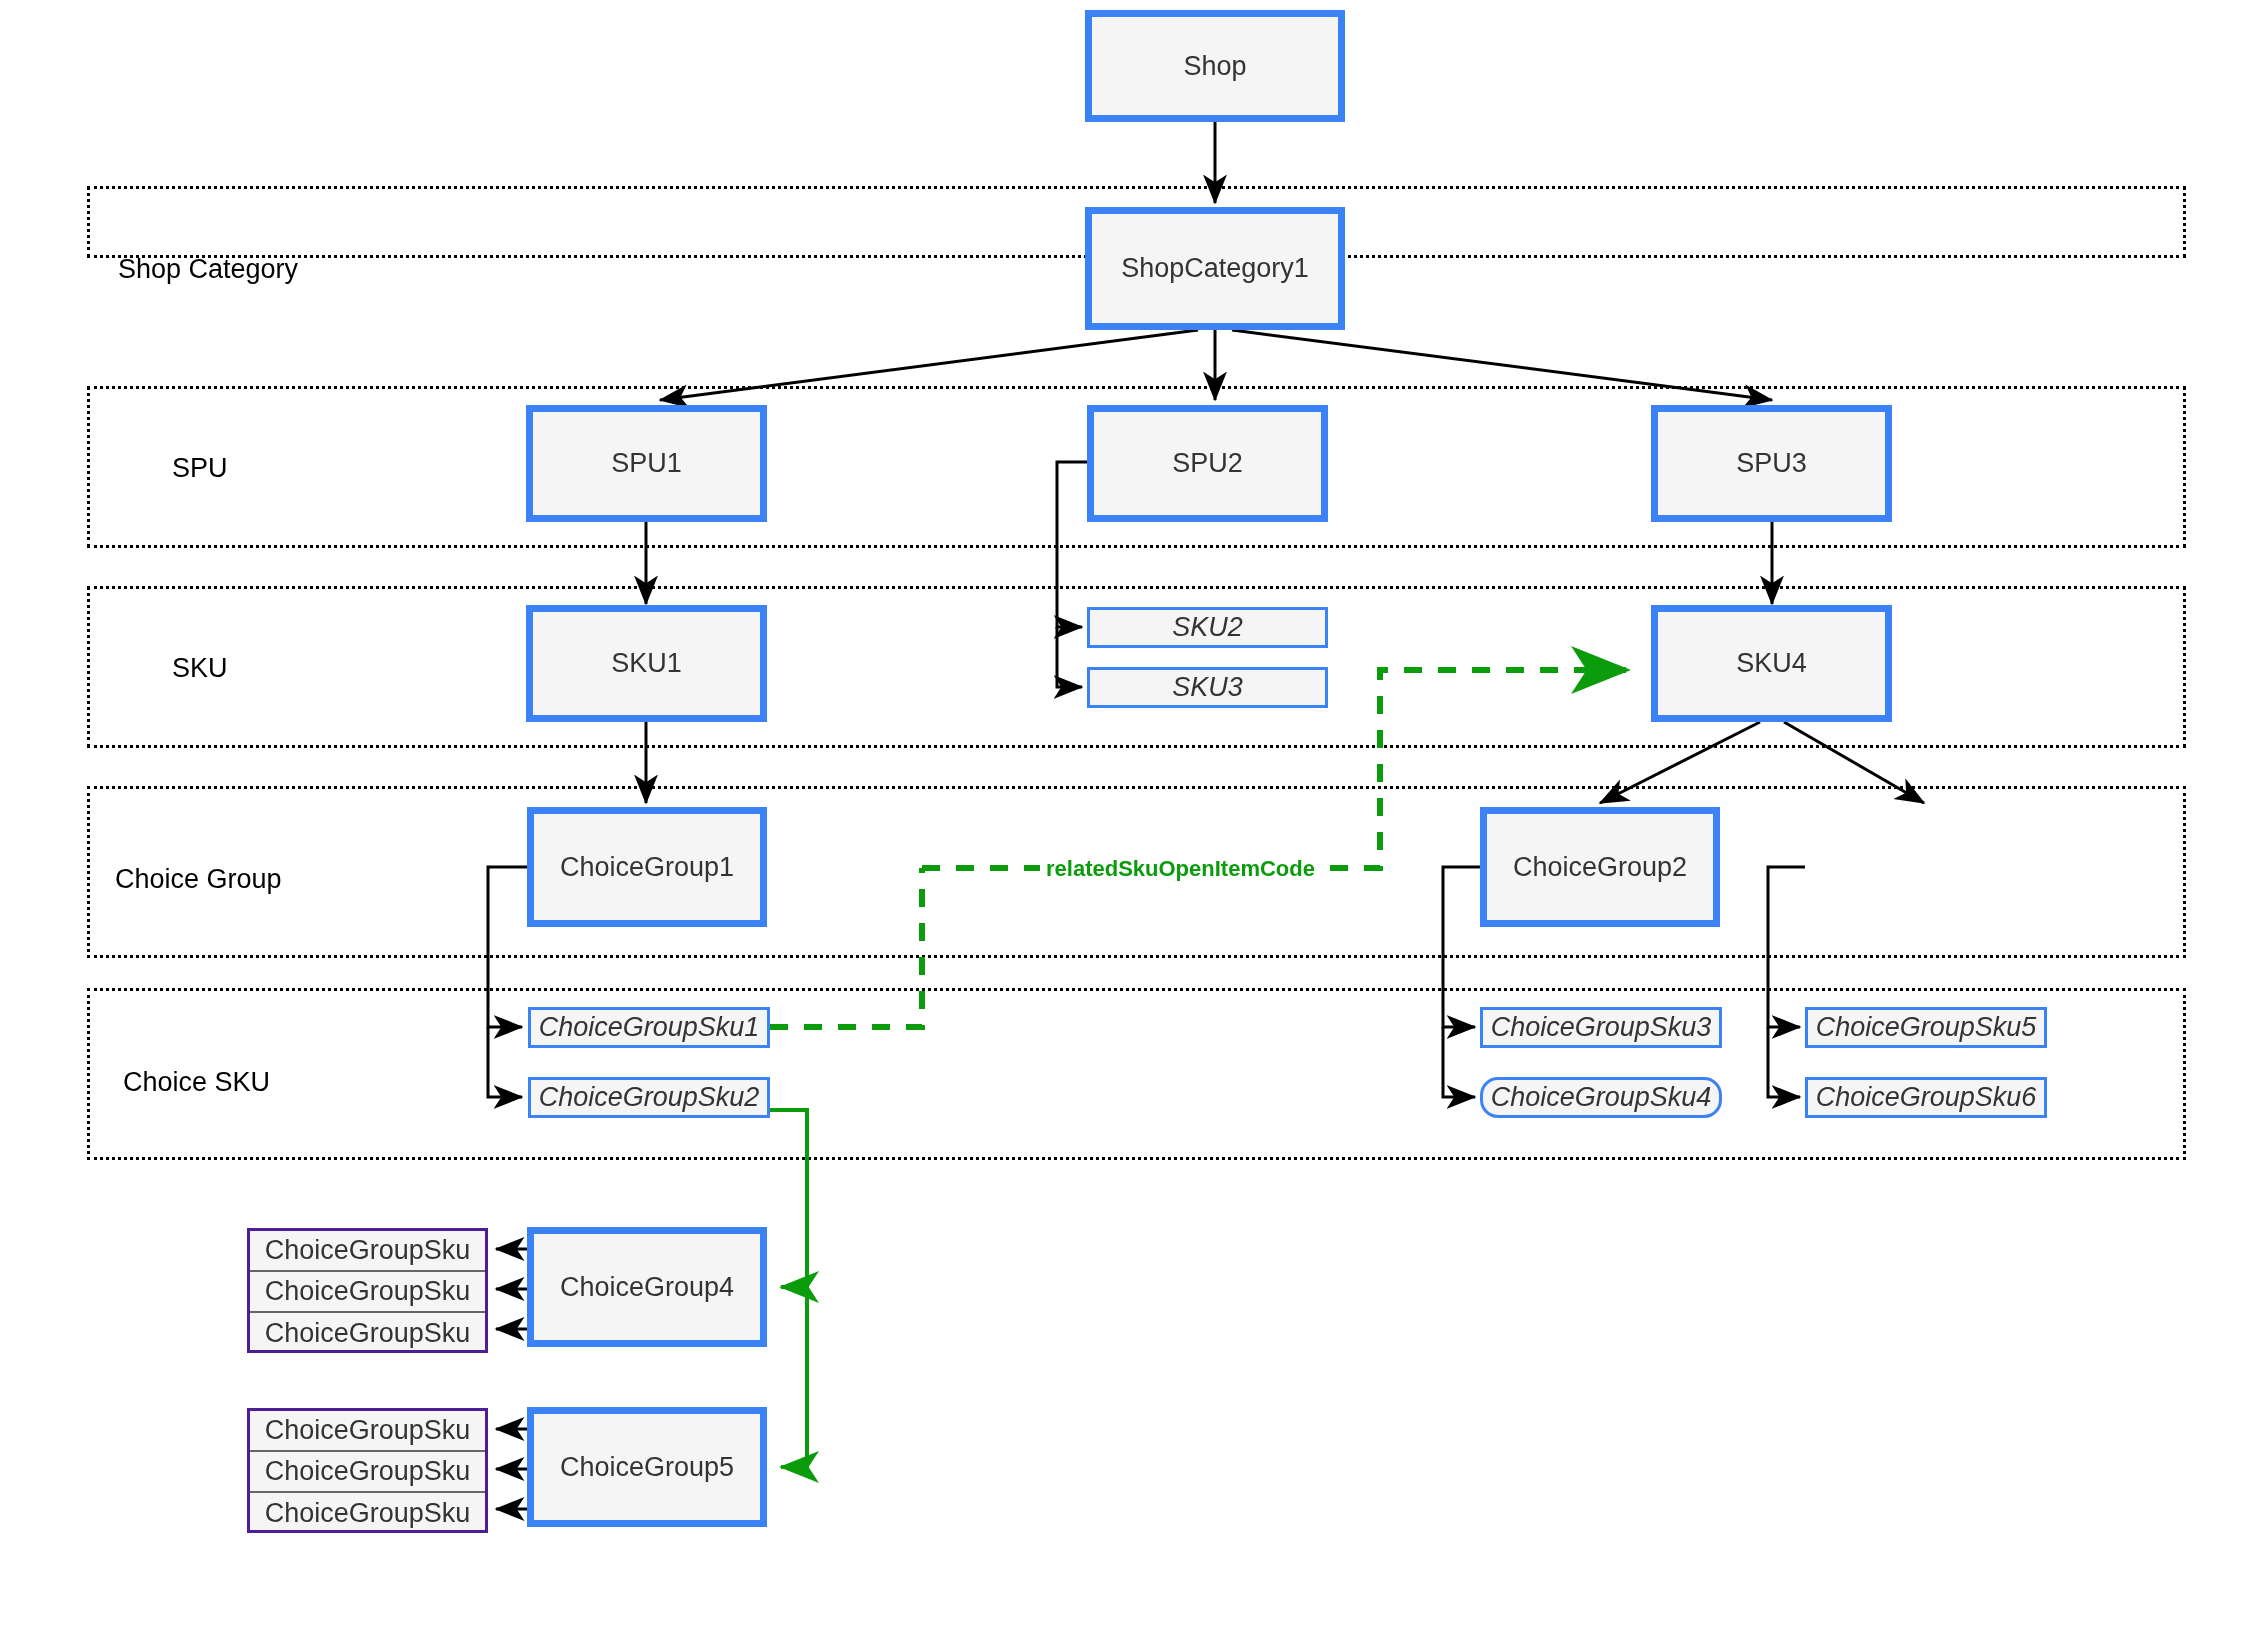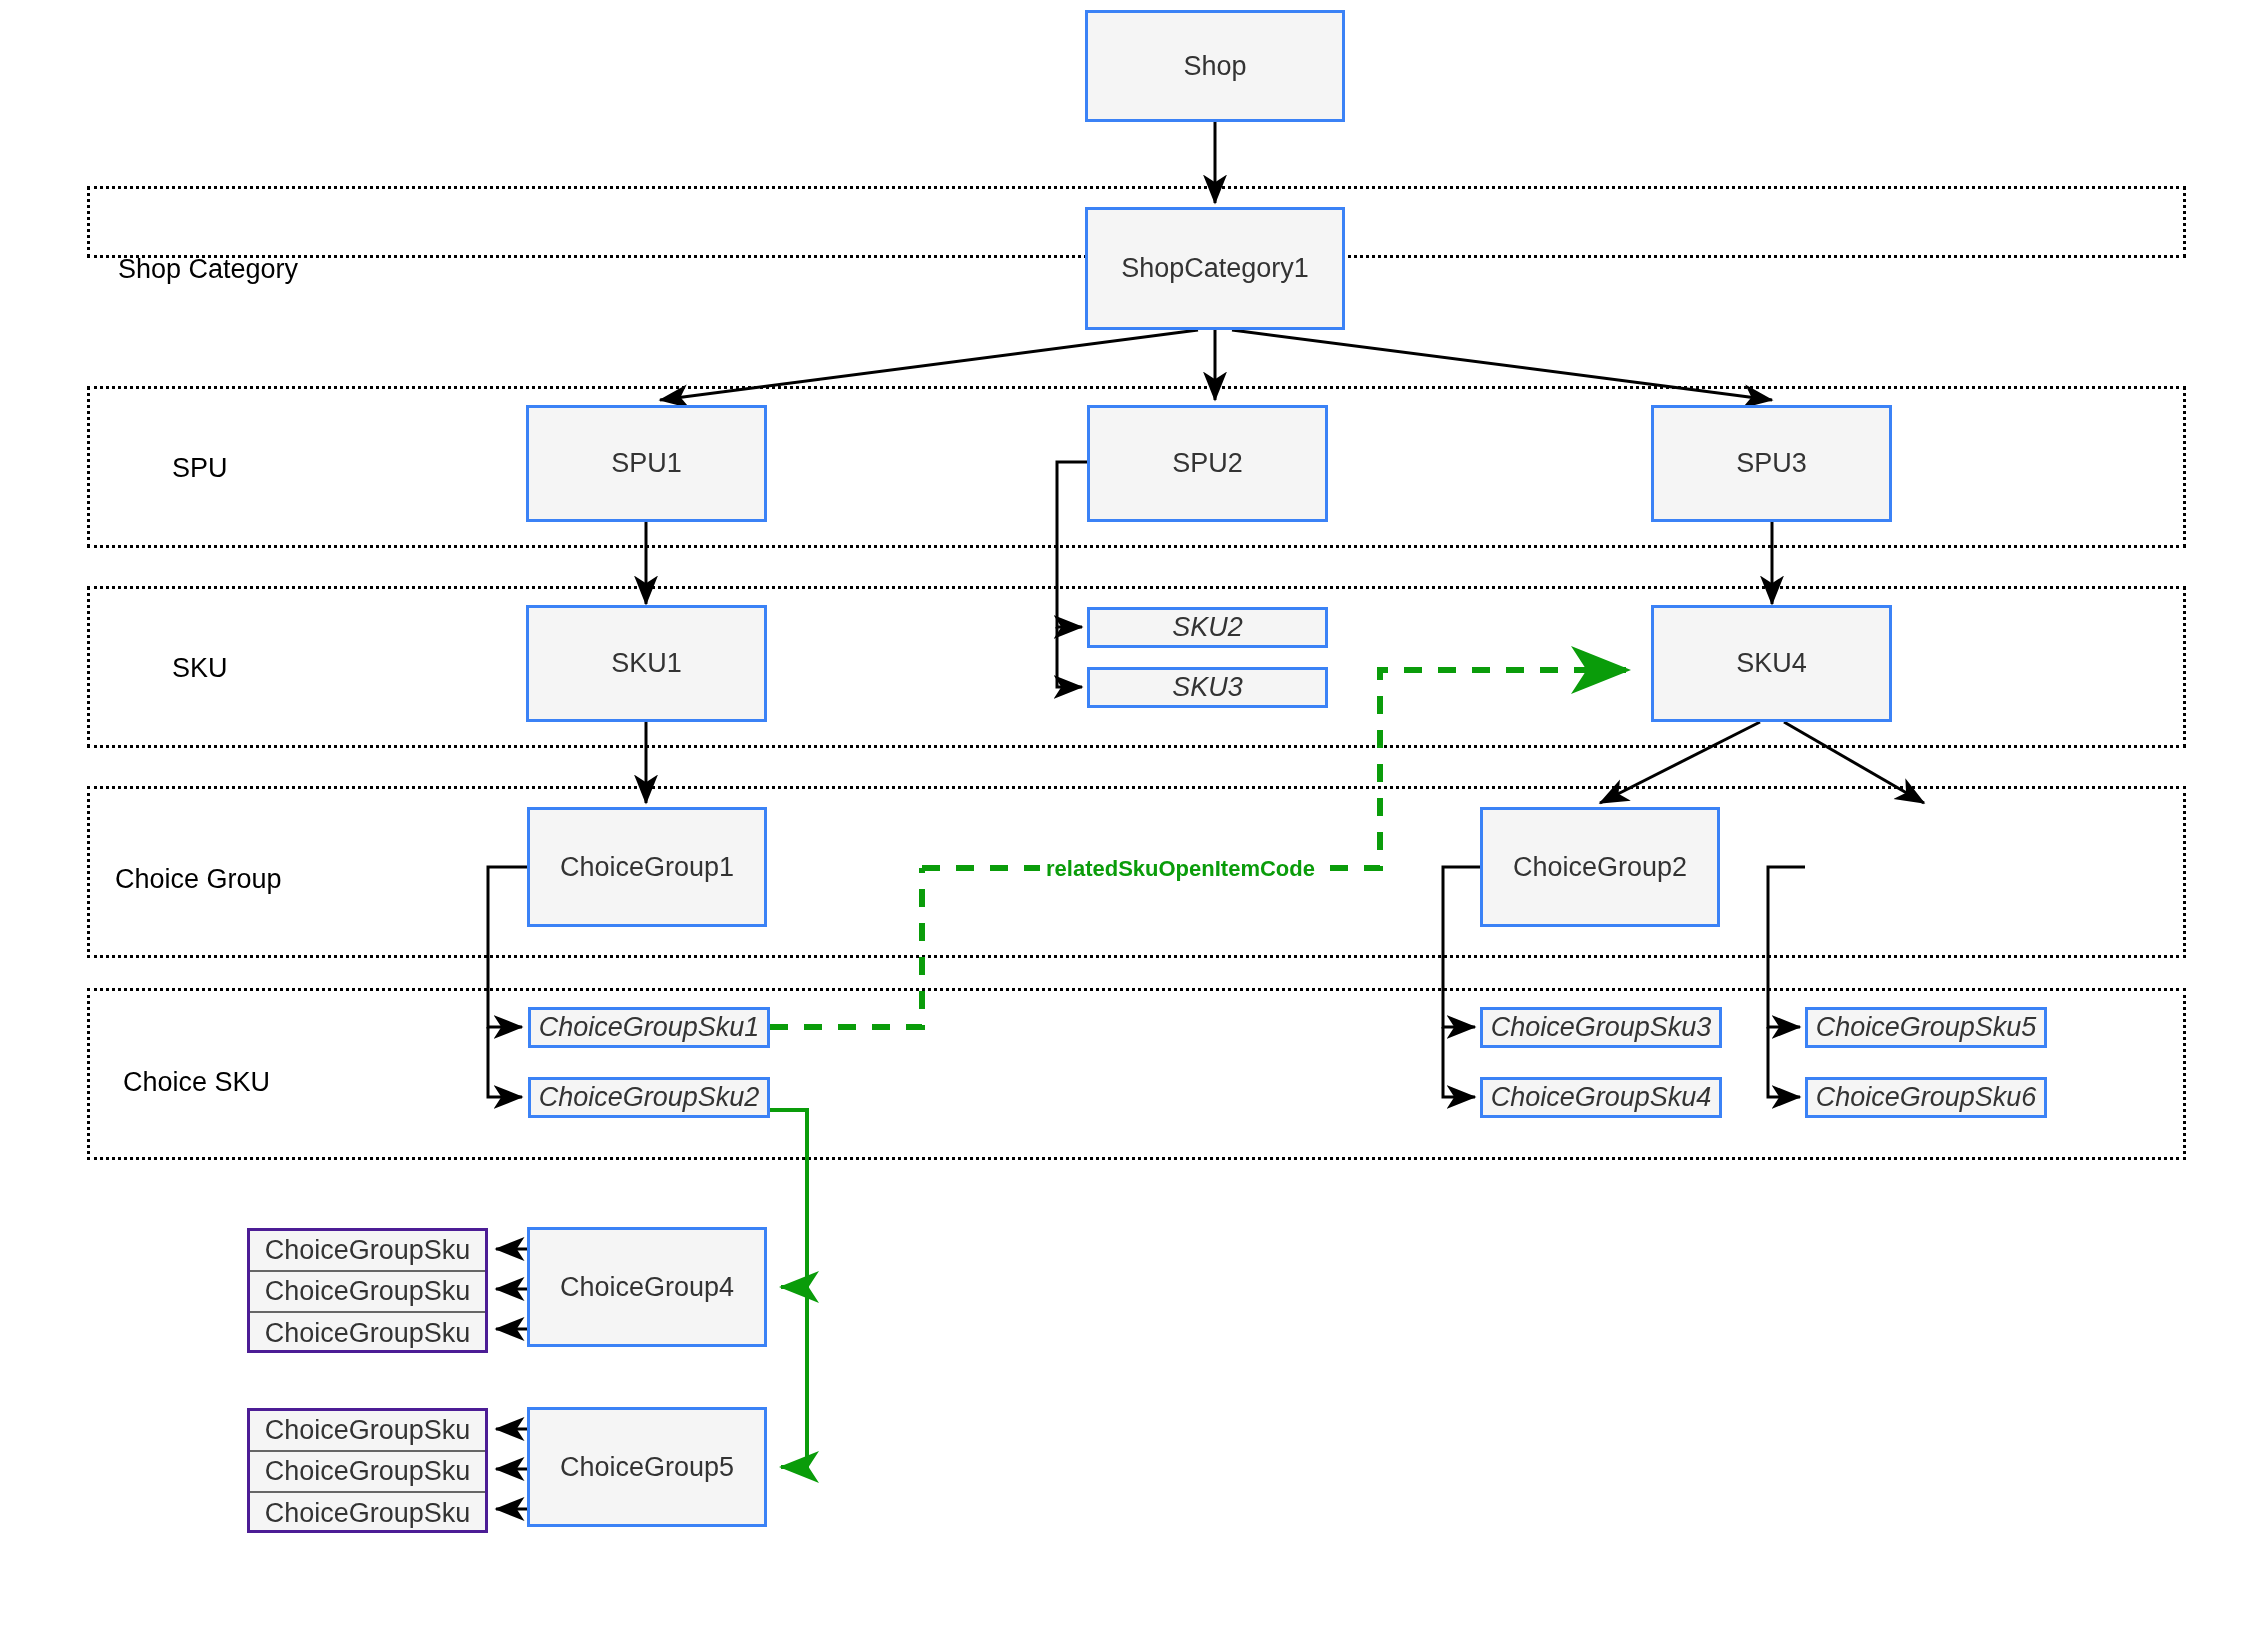--- a/index.html
+++ b/index.html
@@ -1,21 +1,21 @@
 <!DOCTYPE html>
 <html><head>
 <meta charset="utf-8">
 <style>
   html,body{margin:0;padding:0;background:#ffffff;}
   body{font-family:"Liberation Sans","DejaVu Sans",sans-serif;}
   #stage{position:relative;width:2262px;height:1644px;background:#ffffff;overflow:hidden;}
   svg#wires{position:absolute;left:0;top:0;width:2262px;height:1644px;pointer-events:none;}
   .band{position:absolute;border:3px dotted #000000;box-sizing:border-box;}
   .band-label{position:absolute;font-size:27px;color:#000000;white-space:nowrap;}
-  .node{position:absolute;box-sizing:border-box;background:#f5f5f5;border:3px solid #3b82f6;
+  .node{position:absolute;box-sizing:border-box;background:#f5f5f5;border:7px solid #3b82f6;
         display:flex;align-items:center;justify-content:center;color:#333333;font-size:27px;
         white-space:nowrap;}
   .node.thin{border-width:3px;font-style:italic;}
   .stack{position:absolute;box-sizing:border-box;border:3px solid #4c1d95;background:#f5f5f5;}
   .stack > div{box-sizing:border-box;display:flex;align-items:center;justify-content:center;
         color:#333333;font-size:27px;height:41px;border-bottom:2px solid #666666;}
   .stack > div:last-child{border-bottom:none;}
   .edge-label{position:absolute;font-size:22px;font-weight:bold;color:#0a9c0a;background:#ffffff;
         padding:0 6px;white-space:nowrap;}
 </style>
@@ -107,21 +107,21 @@
   <div class="node thin" style="left:1087px;top:607px;width:241px;height:41px;">SKU2</div>
   <div class="node thin" style="left:1087px;top:667px;width:241px;height:41px;">SKU3</div>
   <div class="node" style="left:1651px;top:605px;width:241px;height:117px;">SKU4</div>
 
   <div class="node" style="left:527px;top:807px;width:240px;height:120px;">ChoiceGroup1</div>
   <div class="node" style="left:1480px;top:807px;width:240px;height:120px;">ChoiceGroup2</div>
 
   <div class="node thin" style="left:528px;top:1007px;width:242px;height:41px;">ChoiceGroupSku1</div>
   <div class="node thin" style="left:528px;top:1077px;width:242px;height:41px;">ChoiceGroupSku2</div>
   <div class="node thin" style="left:1480px;top:1007px;width:242px;height:41px;">ChoiceGroupSku3</div>
-  <div class="node thin" style="left:1480px;top:1077px;width:242px;height:41px;">ChoiceGroupSku4</div>
+  <div class="node thin" style="left:1480px;top:1077px;width:242px;height:41px;border-radius:18px;">ChoiceGroupSku4</div>
   <div class="node thin" style="left:1805px;top:1007px;width:242px;height:41px;">ChoiceGroupSku5</div>
   <div class="node thin" style="left:1805px;top:1077px;width:242px;height:41px;">ChoiceGroupSku6</div>
 
   <div class="node" style="left:527px;top:1227px;width:240px;height:120px;">ChoiceGroup4</div>
   <div class="node" style="left:527px;top:1407px;width:240px;height:120px;">ChoiceGroup5</div>
 
   <div class="stack" style="left:247px;top:1228px;width:241px;height:125px;">
     <div>ChoiceGroupSku</div>
     <div>ChoiceGroupSku</div>
     <div>ChoiceGroupSku</div>

